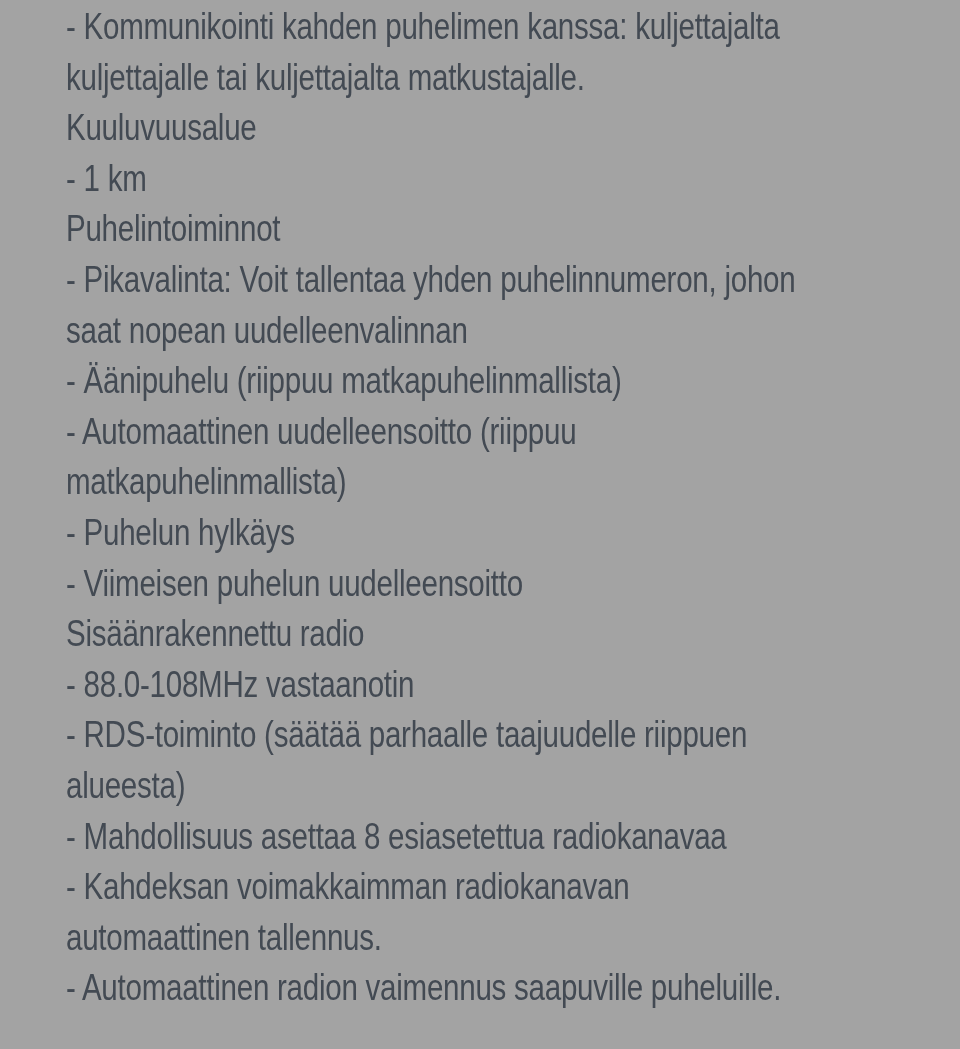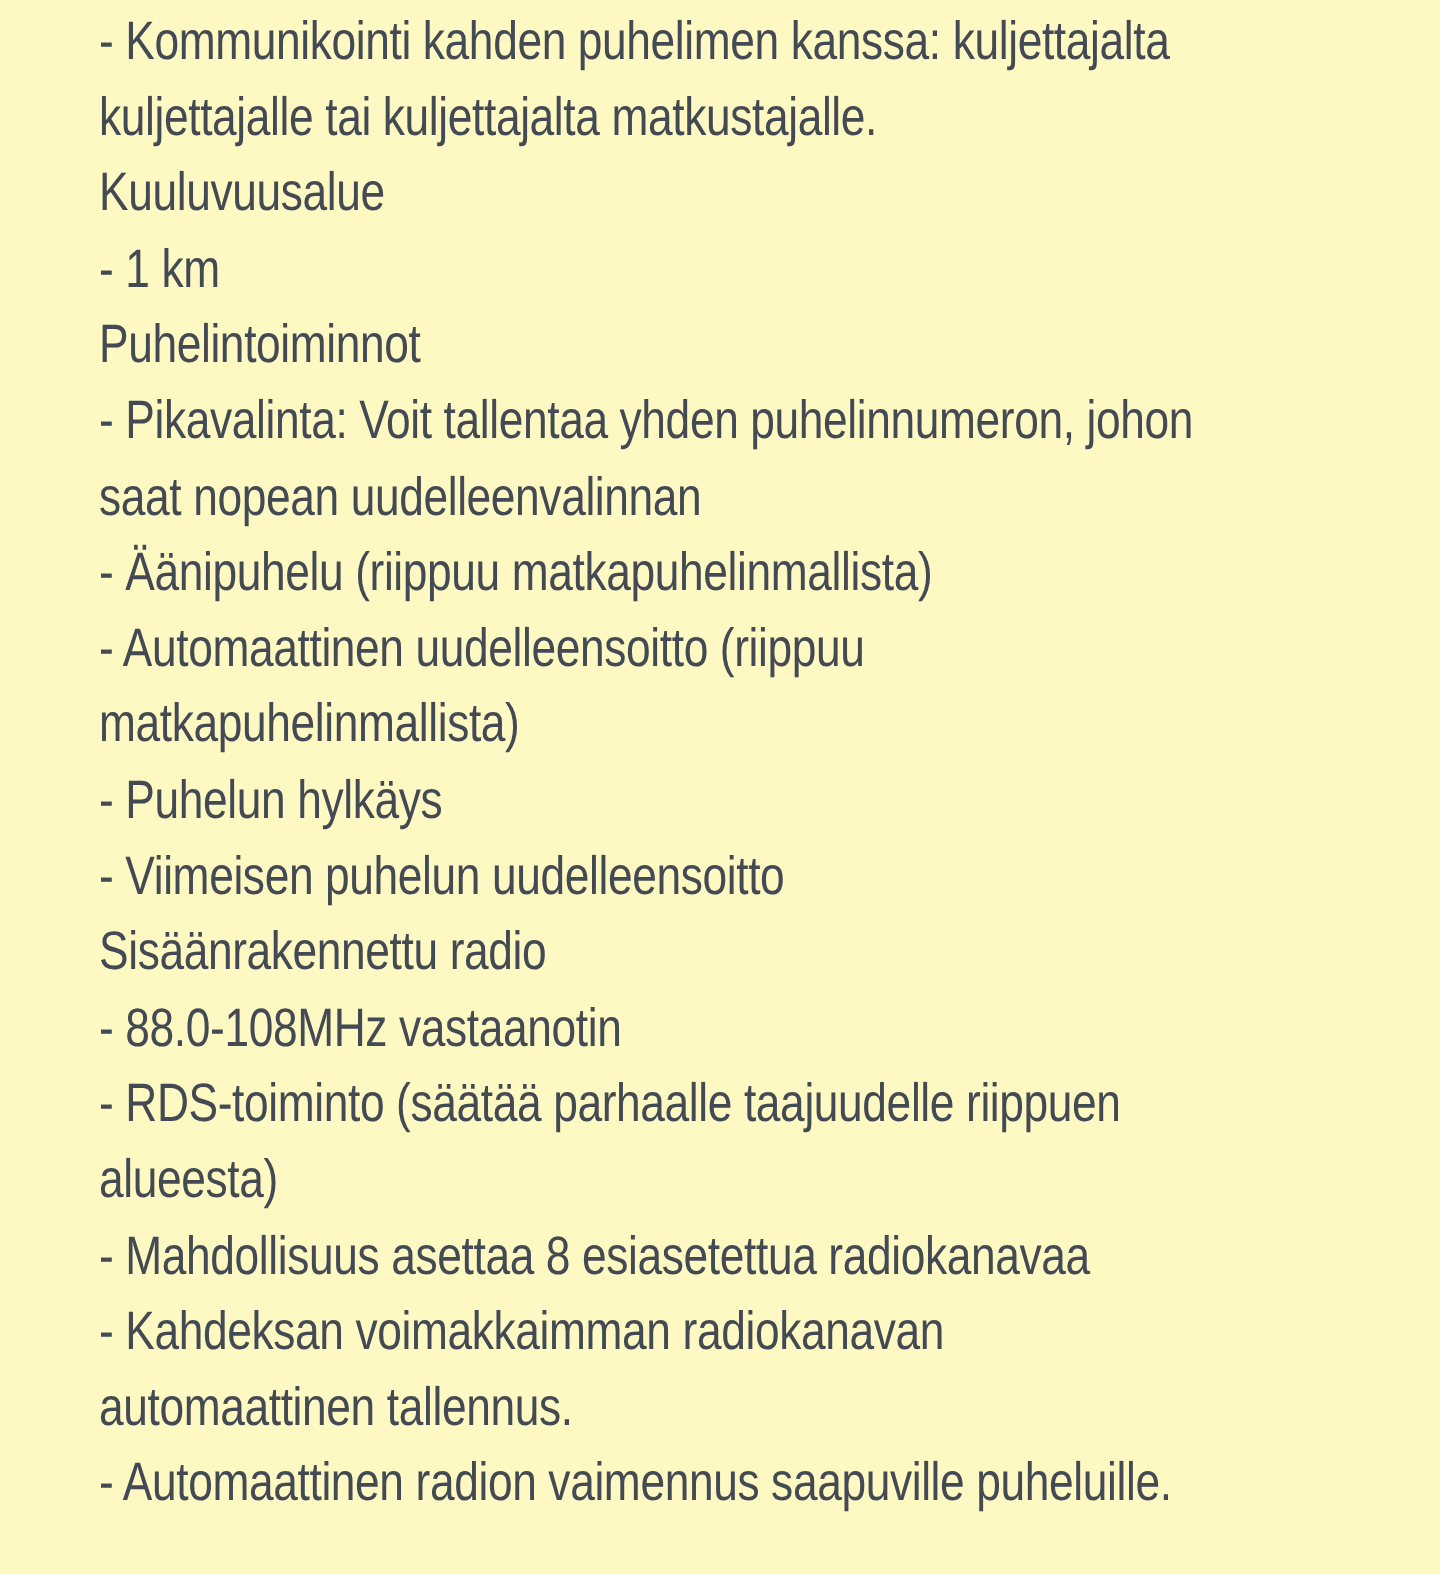--- a/index.html
+++ b/index.html
@@ -10,21 +10,21 @@
     width: 960px;
     height: 1049px;
     background: #eeeeee;
     overflow: hidden;
     font-family: "Liberation Sans", sans-serif;
   }
   .page {
     position: relative;
     width: 960px;
     height: 1049px;
-    background: #fef9c3;
+    background: #a3a3a3;
   }
   .text-block {
     position: absolute;
     top: 2px;
     left: 66px;
     width: 1060px;
     color: #434a53;
     font-size: 36px;
     line-height: 50.6px;
     letter-spacing: -0.3px;

